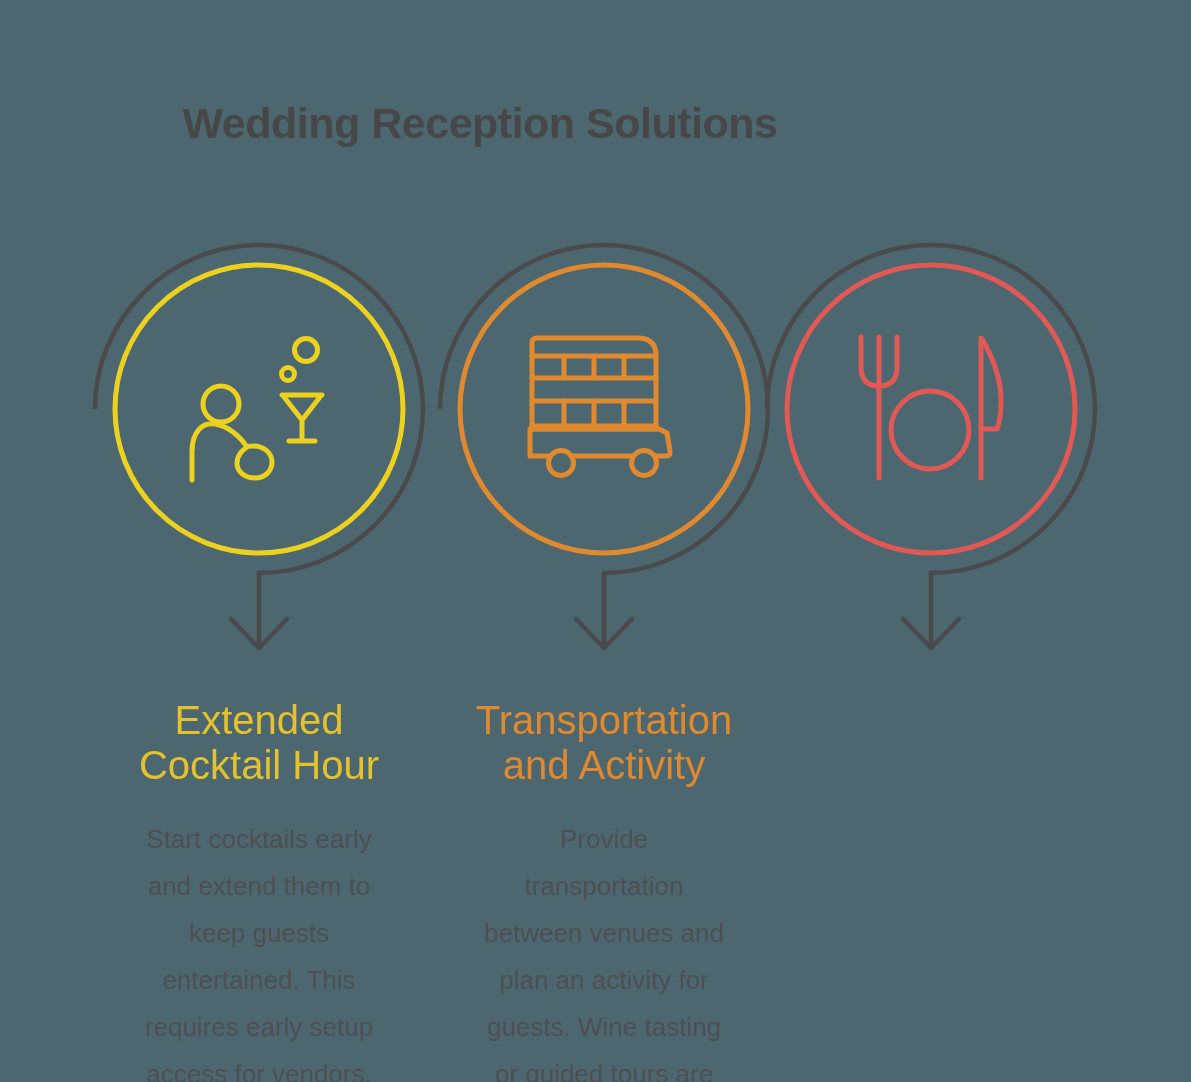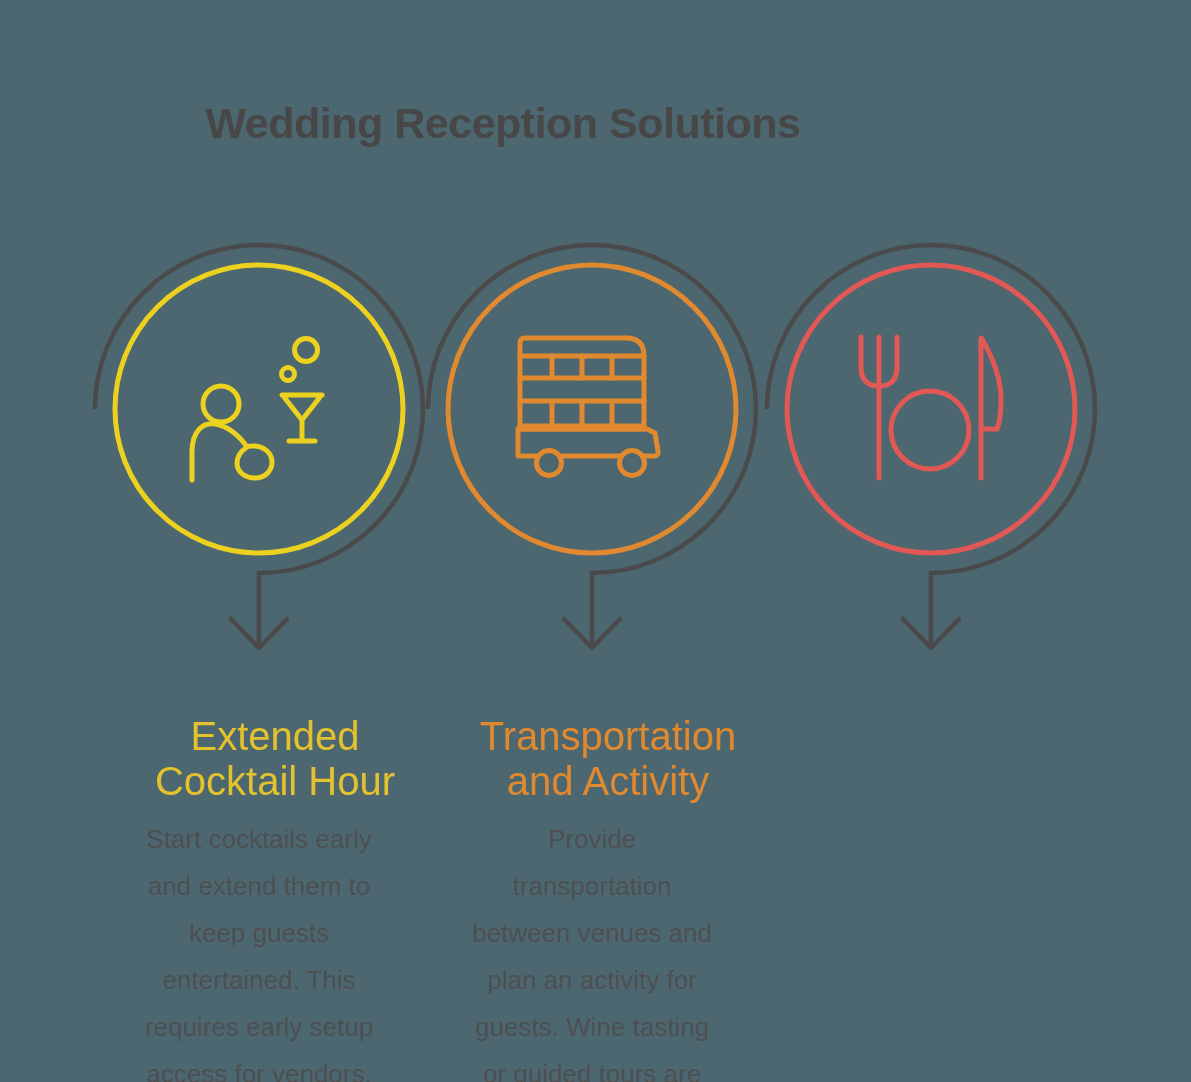--- a/index.html
+++ b/index.html
@@ -14,30 +14,29 @@
   .title {
     position: absolute;
     top: 100px; left: 0; width: 960px;
     margin: 0;
     text-align: center;
     font-size: 43px;
     font-weight: 700;
     letter-spacing: -0.5px;
     color: var(--title-color, #474747);
     line-height: 1.1;
-    padding-left: 23px;
   }
   .column {
     position: absolute;
     top: 0;
     width: 336px;
     height: 1082px;
   }
   .column.c0 { left: 91px; }
-  .column.c1 { left: 424px; }
+  .column.c1 { left: 436px; }
   .column.c2 { left: 763px; }
   .loop-svg {
     position: absolute;
     top: 239px; left: 0;
     width: 336px; height: 430px;
     overflow: visible;
   }
   .loop-line {
     fill: none;
     stroke: var(--line, #4a4a4a);
@@ -61,21 +60,21 @@
     stroke: var(--accent);
     stroke-width: 5;
     stroke-linecap: round;
     stroke-linejoin: round;
   }
   .icon .bg-fill { fill: var(--bg, #4d6770); }
   .heading {
     position: absolute;
     top: 698px; left: 0;
     width: 336px;
-    margin: 16px;
+    margin: 0;
     text-align: center;
     font-size: 40px;
     font-weight: 500;
     line-height: 45px;
     color: var(--heading);
     white-space: pre-line;
   }
   .body-text {
     position: absolute;
     top: 816px; left: 13px;

